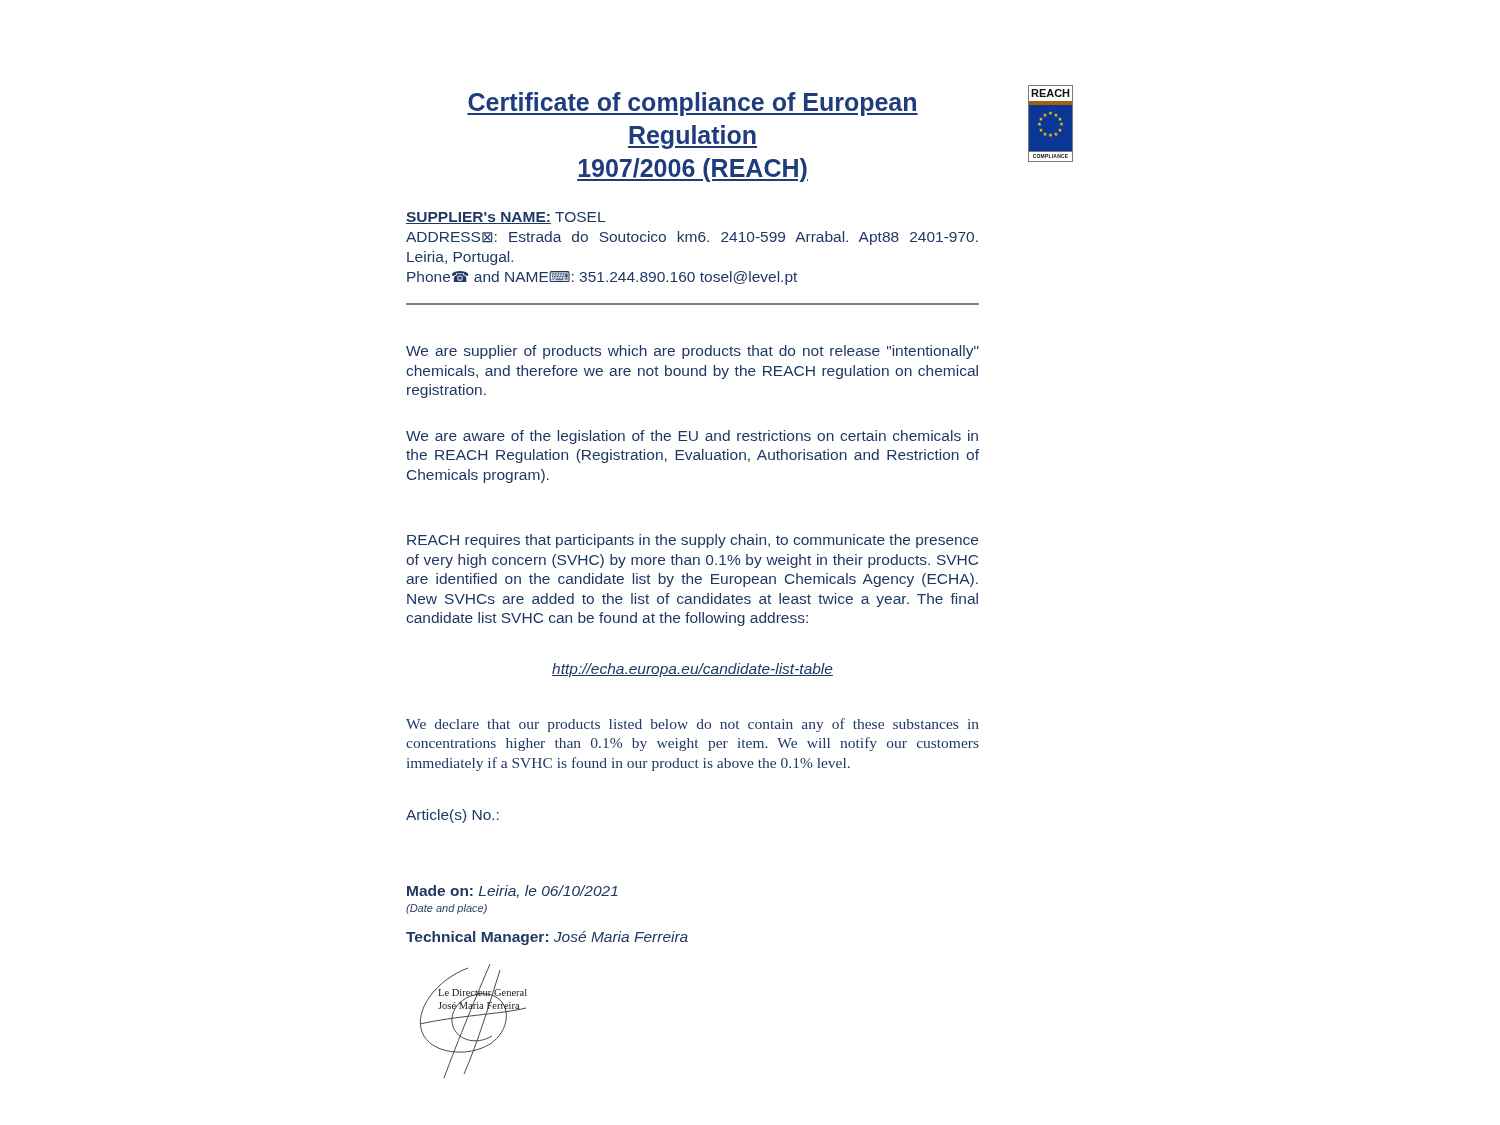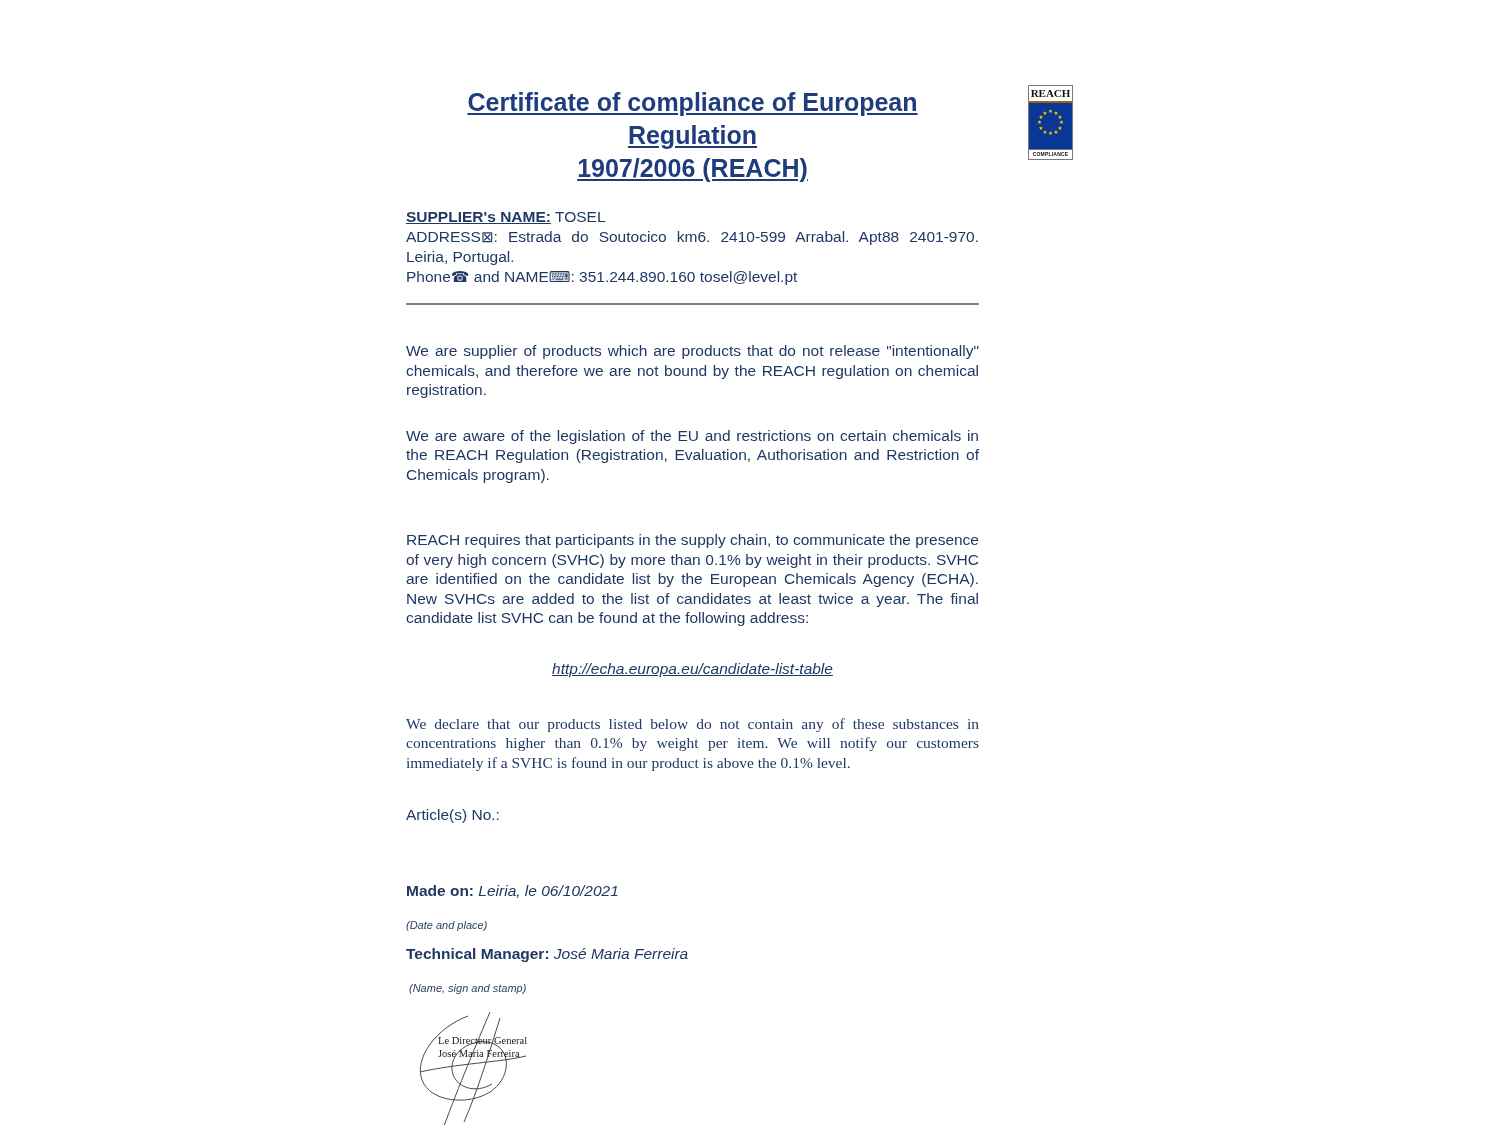--- a/index.html
+++ b/index.html
@@ -62,21 +62,21 @@
   }
 
   .article-line { margin-top: 34px; font-size: 15.5px; }
 
   .made-on-line { margin-top: 58px; font-size: 15.5px; }
   .bold-lbl { font-weight: bold; }
   .italic-val { font-style: italic; }
   .hint {
     font-size: 11px;
     font-style: italic;
-    margin-top: 19px;
+    margin-top: 2px;
     color: #2a3f66;
   }
   .manager-line { margin-top: 14px; font-size: 15.5px; }
   .hint-indent { margin-left: 3px; }
 
   .signature-area {
     position: relative;
     margin-top: 16px;
     height: 120px;
     width: 220px;
@@ -101,22 +101,21 @@
     width: 45px;
     border: 1px solid #7a7a7a;
     background: #ffffff;
   }
   .reach-logo .logo-top {
     font-weight: bold;
     font-size: 11px;
     color: #111;
     text-align: center;
     line-height: 15px;
-    border-bottom: 2px solid #a16207;
-    font-family: Liberation Serif, serif;
+    border-bottom: 4px solid #a16207;
   }
   .reach-logo .logo-flag {
     height: 46px;
     background: #0a3695;
     position: relative;
   }
   .reach-logo .logo-bottom {
     font-weight: bold;
     font-size: 5px;
     color: #111;
@@ -180,21 +179,20 @@
   <div class="article-line">Article(s) No.:</div>
 
   <div class="made-on-line">
     <span class="bold-lbl">Made on:</span><span class="italic-val"> Leiria, le</span><span class="italic-val"> 06/10/2021</span>
   </div>
   <div class="hint">(Date and place)</div>
 
   <div class="manager-line">
     <span class="bold-lbl">Technical Manager:</span><span class="italic-val"> José Maria Ferreira</span>
   </div>
-  <div class="hint hint-indent">(Name, sign and stamp)</div>
 
   <div class="signature-area">
     <svg width="180" height="120" viewBox="0 0 180 120" xmlns="http://www.w3.org/2000/svg" fill="none" stroke="#4a4a4a" stroke-width="1">
       <path d="M 62 6 C 30 18, 8 48, 16 70 C 24 92, 62 96, 84 82 C 104 69, 106 42, 88 34 C 70 26, 44 40, 46 60 C 48 78, 70 84, 86 74"></path>
       <path d="M 84 2 C 72 30, 52 78, 38 116"></path>
       <path d="M 94 8 C 84 40, 72 80, 58 112"></path>
       <path d="M 14 62 C 48 54, 96 52, 120 46"></path>
     </svg>
     <div class="stamp-text">
       <div>Le Directeur General</div>

